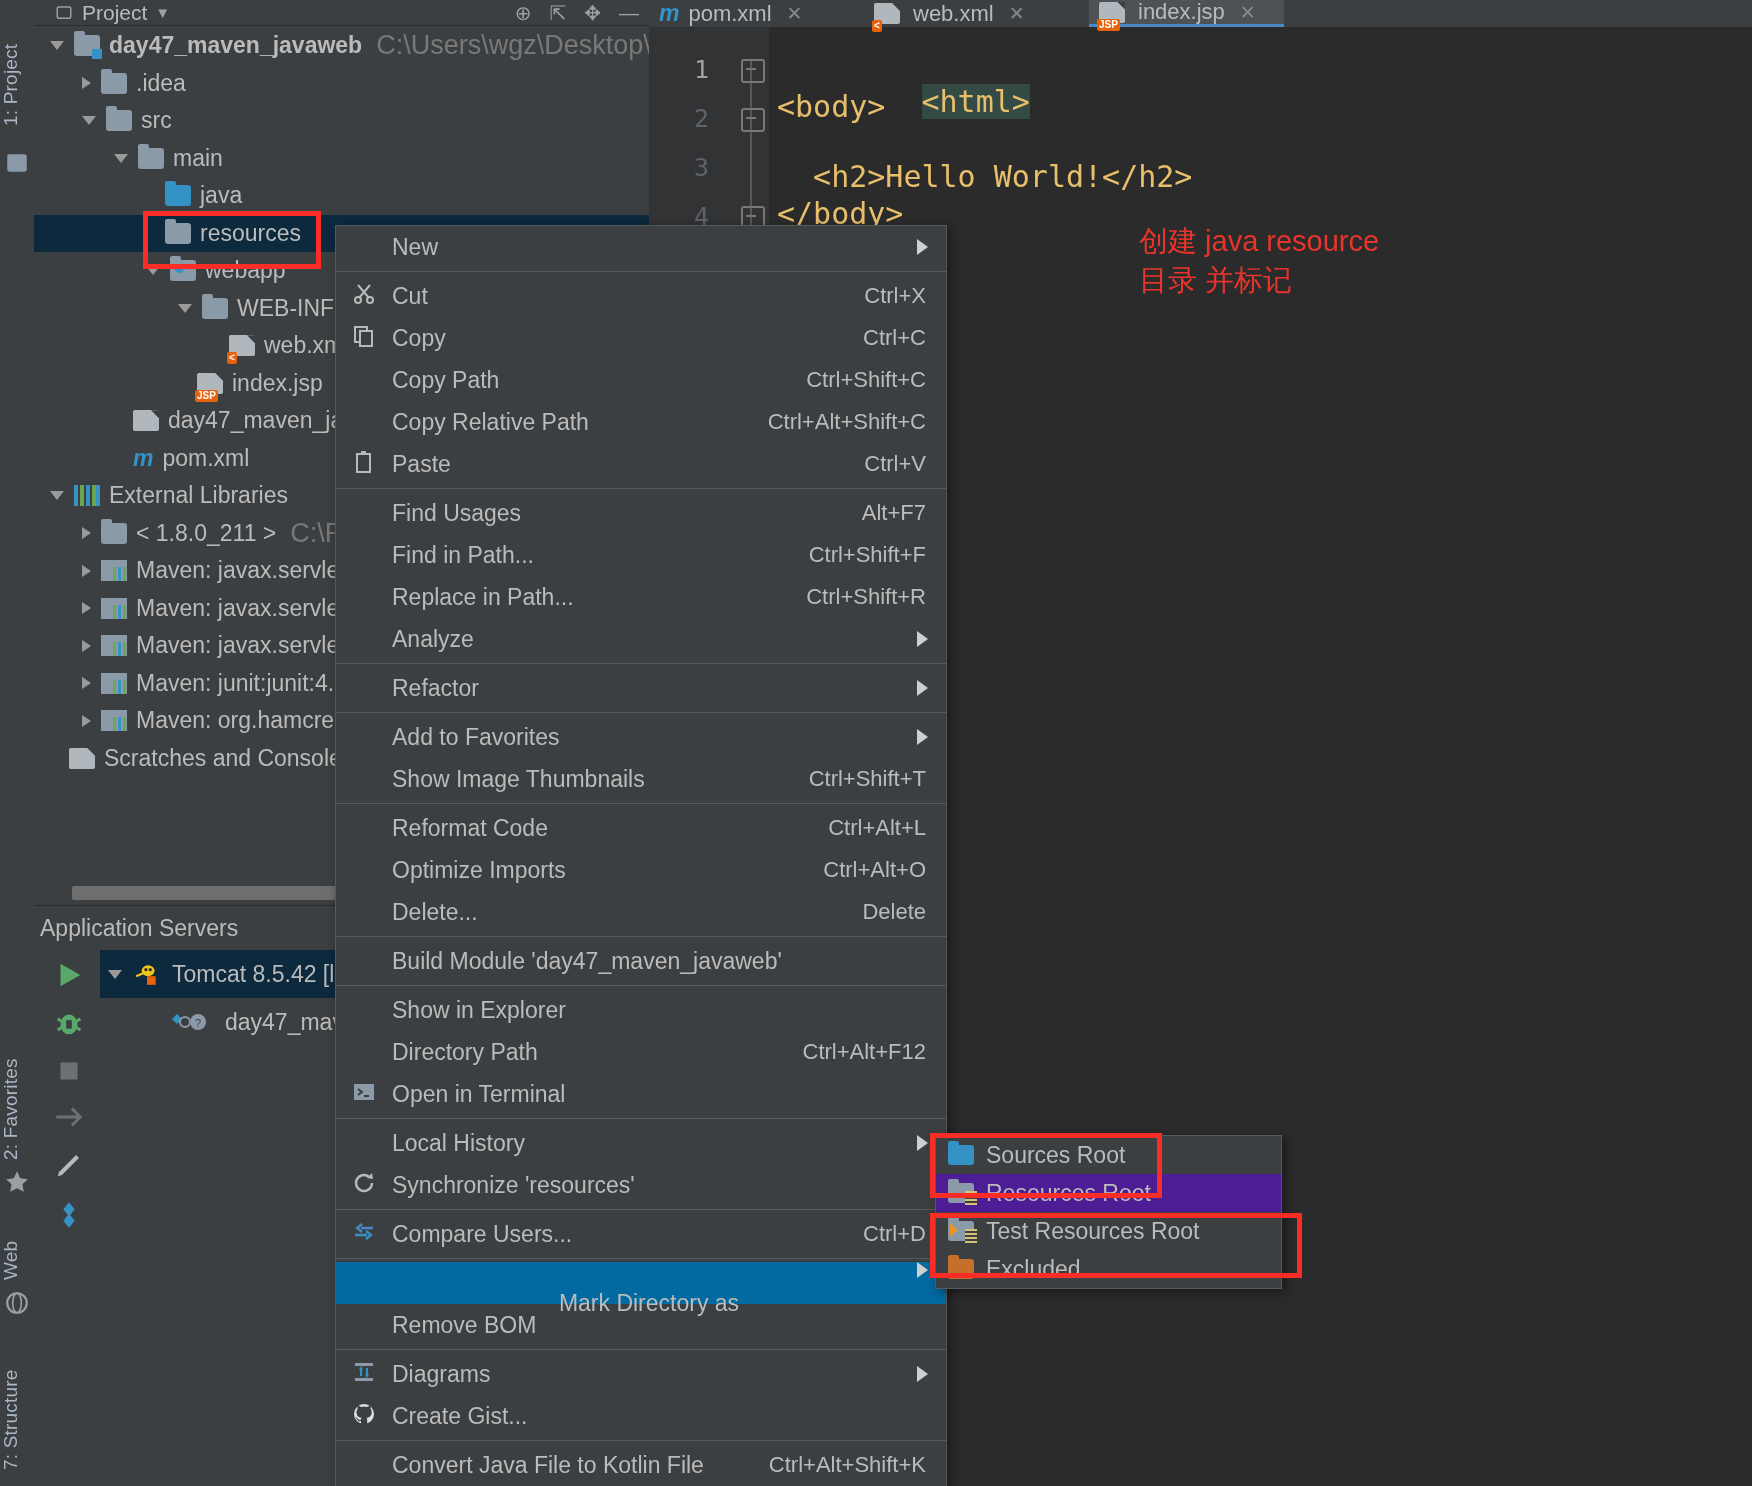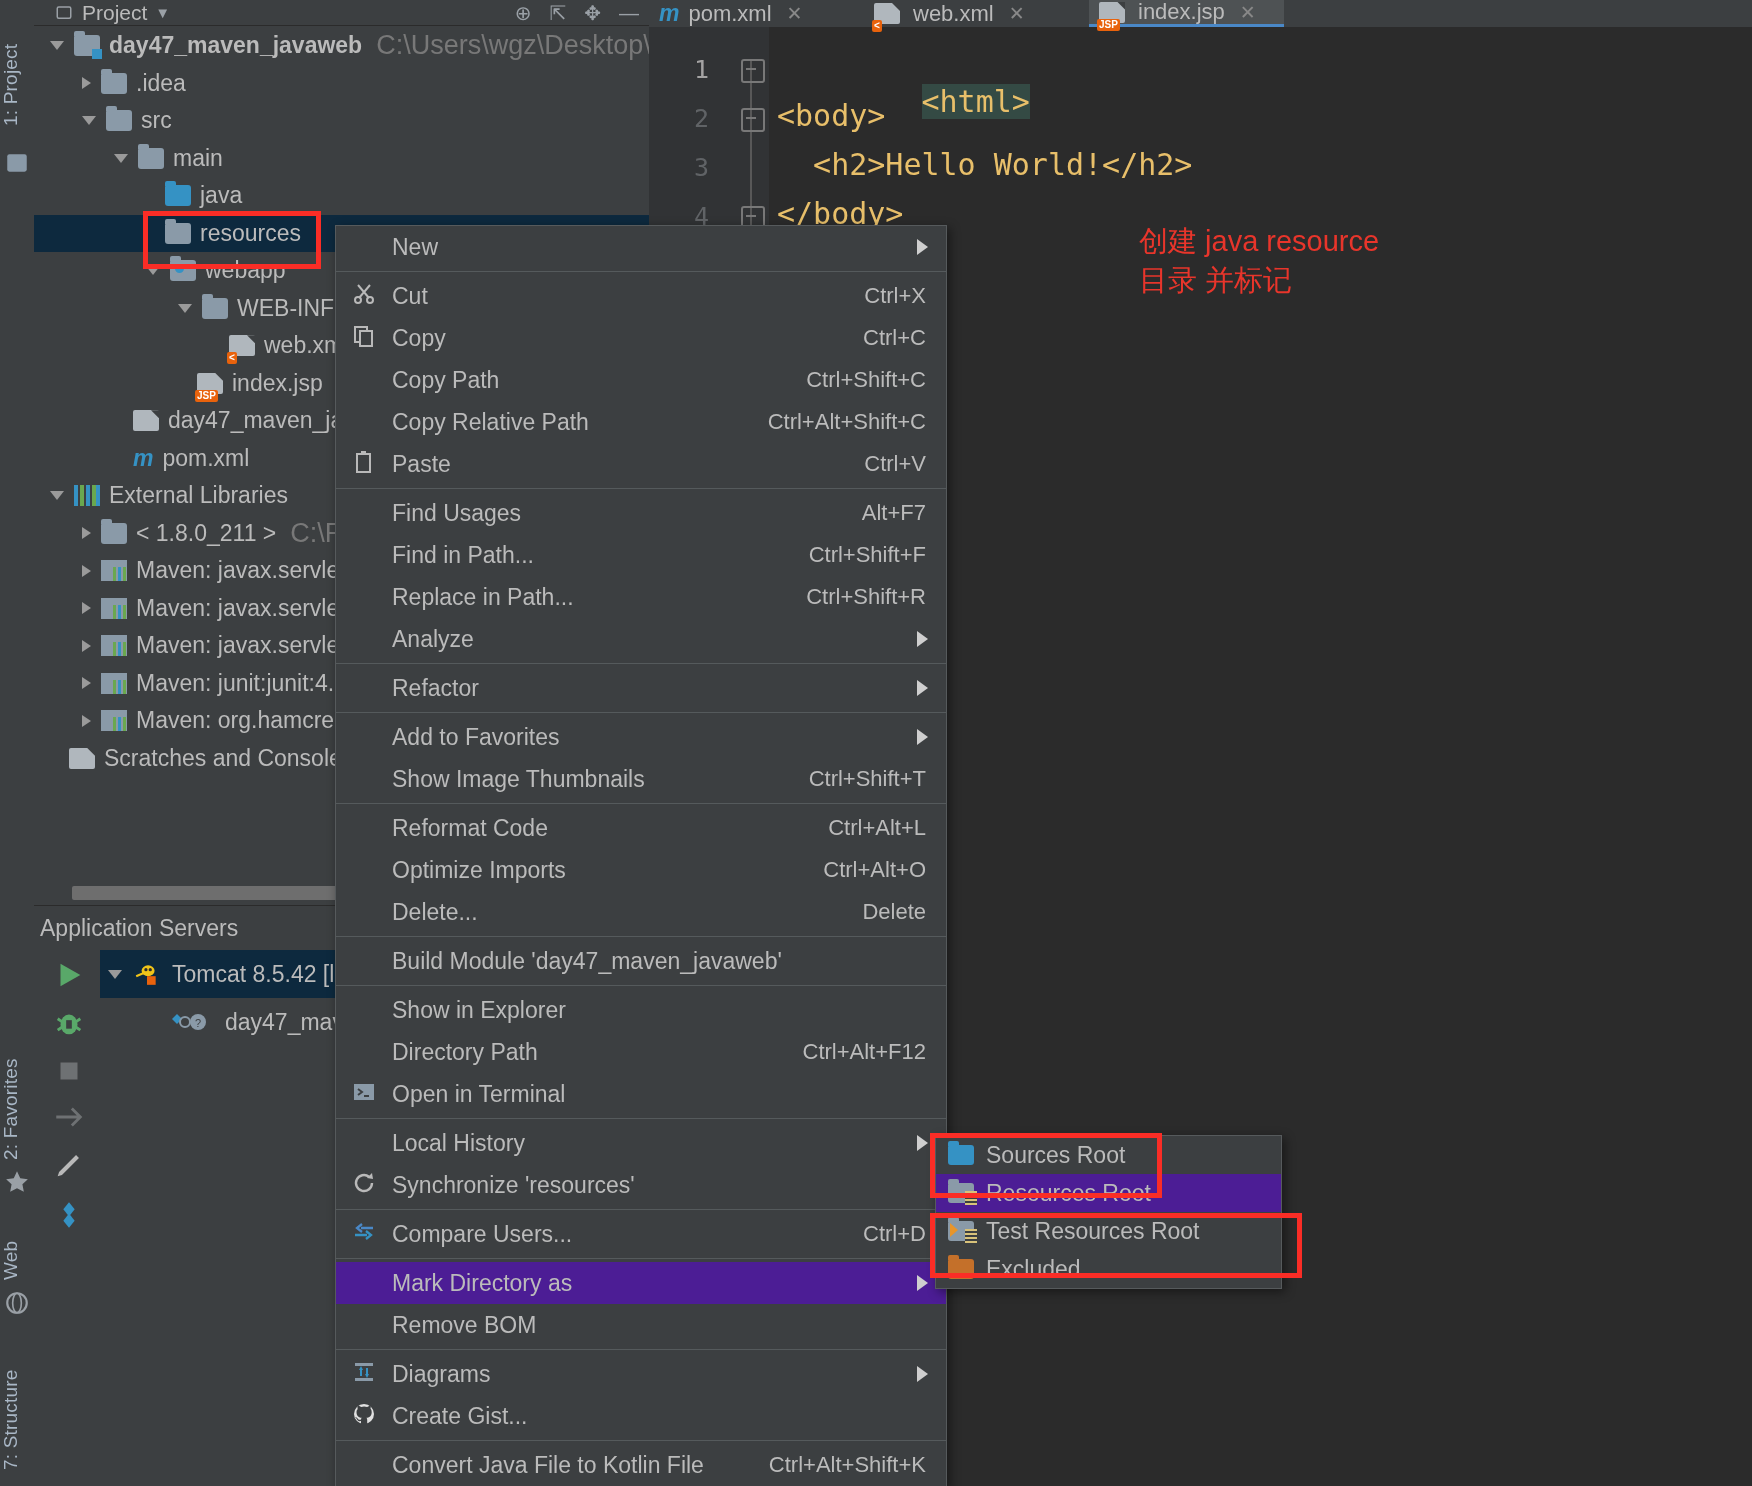--- a/index.html
+++ b/index.html
@@ -138,21 +138,21 @@
 
   
   .ctxmenu {
     position:absolute; left:335px; top:225px; width:610px;
     background:#3c3f41; border:1px solid #565a5c;
     box-shadow: 3px 3px 10px rgba(0,0,0,.45);
     font-size:23px; color:#bbbbbb; z-index:40;
   }
   .mi { position:relative; height:42px; display:flex; align-items:center;
         padding-left:16px; box-sizing:border-box; }
-  .mi.hl { background:#4c1d95; }
+  .mi.hl { background:#0369a1;flex-direction:column; }
   .mi .ico { flex:0 0 auto; width:28px; height:28px; margin-right:12px; position:relative; }
   .mi .lbl { flex:1 1 auto; white-space:nowrap; }
   .mi .acc { color:#bbbbbb; font-size:22px; margin-left:auto; padding-right:20px; white-space:nowrap; }
   .mi .sub { position:absolute; right:18px; width:0; height:0;
              border-left:11px solid #cfcfcf; border-top:8px solid transparent; border-bottom:8px solid transparent; }
   .msep { height:1px; background:#555a5c; margin:3px 0; }
   .noico { width:28px; height:28px; margin-right:12px; flex:0 0 auto; }
 
   
   .submenu {
@@ -406,22 +406,22 @@
       <div class="lineno" style="top:126px;">3</div>
       <div class="lineno" style="top:175px;">4</div>
       <div class="fold" style="top:32px;"></div>
       <div class="fold" style="top:81px;"></div>
       <div class="fold" style="top:179px;"></div>
     </div>
     <div class="code">
       <div class="cl" style="top:22px;">
         <span class="tagc hl-tag">&lt;html&gt;</span>
       </div>
-      <div class="cl tagc" style="top:71px;">&lt;body&gt;</div>
-      <div class="cl tagc" style="top:120px;">  &lt;h2&gt;Hello World!&lt;/h2&gt;</div>
+      <div class="cl tagc" style="top:62px;">&lt;body&gt;</div>
+      <div class="cl tagc" style="top:132px;">  &lt;h2&gt;Hello World!&lt;/h2&gt;</div>
       <div class="cl tagc" style="top:169px;">&lt;/body&gt;</div>
     </div>
     <div class="annot" style="left:490px; top:222px;">创建 java resource
 目录 并标记</div>
   </div>
 
   <div class="ctxmenu" id="ctxmenu">
       <div class="mi">
         <span class="noico"></span>
         <span class="lbl">New</span>

